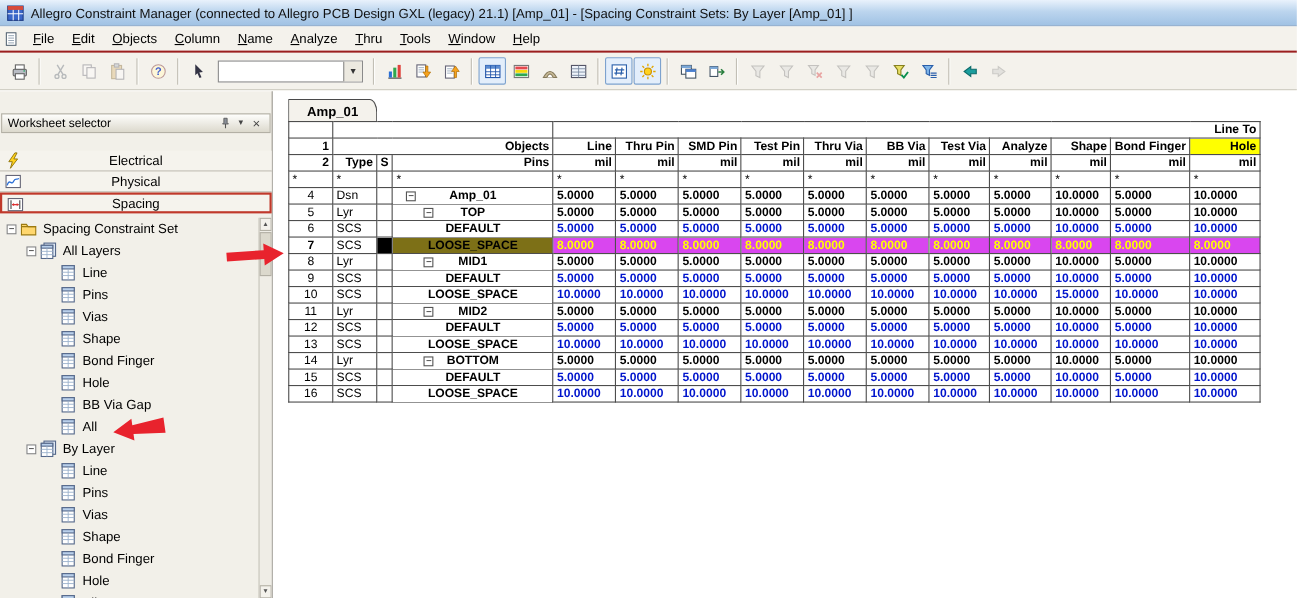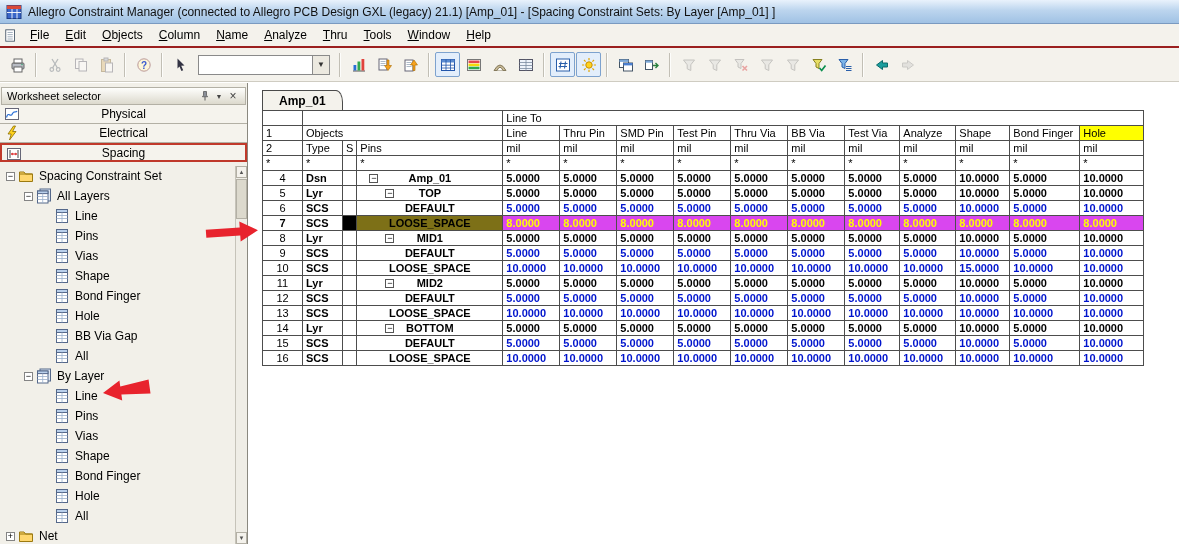--- a/index.html
+++ b/index.html
@@ -29,21 +29,21 @@
   .tcombo .cval{flex:1;padding:2px 4px;font-size:11px}
   .tcombo .cbtn{width:17px;background:#ece9e0;border-left:1px solid #8a8a8a;
     display:flex;align-items:center;justify-content:center;font-size:8px;color:#333}
 
   
   .content{position:absolute;top:83px;left:0;right:0;bottom:0;display:flex}
 
   
   .sidebar{width:248px;flex:none;background:#f2f0e9;border-right:1px solid #8a887f;
     padding-top:4px;display:flex;flex-direction:column}
-  .ws-header{height:18px;margin:0 1px;border:1px solid #b3b0a5;
+  .ws-header{height:18px;margin:16px 1px;border:1px solid #b3b0a5;
     background:linear-gradient(#fefefc,#dcd9cd);display:flex;align-items:center;
     font-size:11px;padding:0 5px;gap:3px}
   .ws-title{flex:1;white-space:nowrap}
   .ws-ic{width:14px;text-align:center;color:#444;display:flex;align-items:center;justify-content:center}
   .cat{height:19px;position:relative;display:flex;align-items:center;
     background:#f5f3ed;border-bottom:1px solid #b3b0a5}
   .cat .cicon{position:absolute;left:4px;top:1px}
   .cat .clabel{flex:1;text-align:center}
   .cat.selected{border:2px solid #c0392b}
   .tree{flex:1;position:relative;padding-top:4px;overflow:hidden}
@@ -62,26 +62,26 @@
   .vthumb{position:absolute;left:0;top:13px;width:11px;height:40px;background:#dcd9cd;border:1px solid #b3b0a5}
 
   
   .main{flex:1;background:#fff;position:relative}
   .tab{position:absolute;left:14px;top:7px;height:20px;padding:0 16px;
     border:1px solid #4a4a4a;border-bottom:none;border-top-right-radius:7px 12px;
     background:#f4f2ec;font-weight:bold;display:flex;align-items:center}
   table.grid{position:absolute;left:14px;top:27px;border-collapse:collapse;table-layout:fixed;font-size:11px}
   .grid td{border:1px solid #4d4d4d;height:15px;padding:0 3px;overflow:hidden;
     white-space:nowrap;background:#fff}
-  .hcell{font-weight:normal;text-align:left}
+  .hcell{font-weight:bold;text-align:right}
   .hcell.hl{background:#ffff00}
   .fnum{text-align:left;padding-left:4px}
   .fcell{text-align:left}
   .dnum{text-align:center}
-  .dtype{font-weight:bold}
+  .dtype{font-weight:normal}
   .dname{font-weight:bold;text-align:center;position:relative}
   .dval{font-weight:bold;text-align:left}
   .hatch{background-color:#fff;background-image:
     repeating-linear-gradient(45deg,rgba(80,80,80,.22) 0 1px,transparent 1px 5px),
     repeating-linear-gradient(135deg,rgba(80,80,80,.22) 0 1px,transparent 1px 5px)}
   .r-base .dval{color:#000}
   .r-set .dval{color:#0014cc}
   .r-sel .dnum{background:#fff;font-weight:bold}
   .r-sel .dtype{background:#fff}
   .r-sel .ds{background:#000}
@@ -324,30 +324,30 @@
                 <path d="M8 9 v5" stroke="#555" stroke-width="1.3"></path>
               </svg>
             </span>
             <span class="ws-ic" style="font-size: 7px;">▼</span>
             <span class="ws-ic" style="font-size: 12px;">×</span>
           </span>
       </div>
       <div>
           <div class="cat">
             <span class="cicon"><svg width="16" height="16" viewBox="0 0 16 16">
+                <path d="M9.5 1 L4 9 h3.2 L5.5 15 L12 6.5 H8.6 L11.5 1 Z" fill="#ffd21e" stroke="#8a6d00" stroke-width="0.8"></path>
+              </svg></span>
+            <span class="clabel">Electrical</span>
+          </div>
+          <div class="cat">
+            <span class="cicon"><svg width="16" height="16" viewBox="0 0 16 16">
                 <rect x="1.5" y="2.5" width="13" height="11" fill="#fff" stroke="#667"></rect>
                 <path d="M2.5 11.5 C4.5 4.5 6.5 12.5 8.5 7.5 C10 4.5 12 7 13 5" stroke="#2a6fd6" stroke-width="1.2" fill="none"></path>
               </svg></span>
             <span class="clabel">Physical</span>
-          </div>
-          <div class="cat">
-            <span class="cicon"><svg width="16" height="16" viewBox="0 0 16 16">
-                <path d="M9.5 1 L4 9 h3.2 L5.5 15 L12 6.5 H8.6 L11.5 1 Z" fill="#ffd21e" stroke="#8a6d00" stroke-width="0.8"></path>
-              </svg></span>
-            <span class="clabel">Electrical</span>
           </div>
           <div class="cat selected">
             <span class="cicon"><svg width="16" height="16" viewBox="0 0 16 16">
                 <rect x="1.5" y="2.5" width="13" height="11" fill="#fff" stroke="#667"></rect>
                 <path d="M4 4 v8 M12 4 v8" stroke="#444"></path>
                 <path d="M5 8 h6" stroke="#d33" stroke-width="1.2"></path>
                 <path d="M5 8 l1.8 -1.4 v2.8 Z" fill="#d33"></path>
                 <path d="M11 8 l-1.8 -1.4 v2.8 Z" fill="#d33"></path>
               </svg></span>
             <span class="clabel">Spacing</span>

